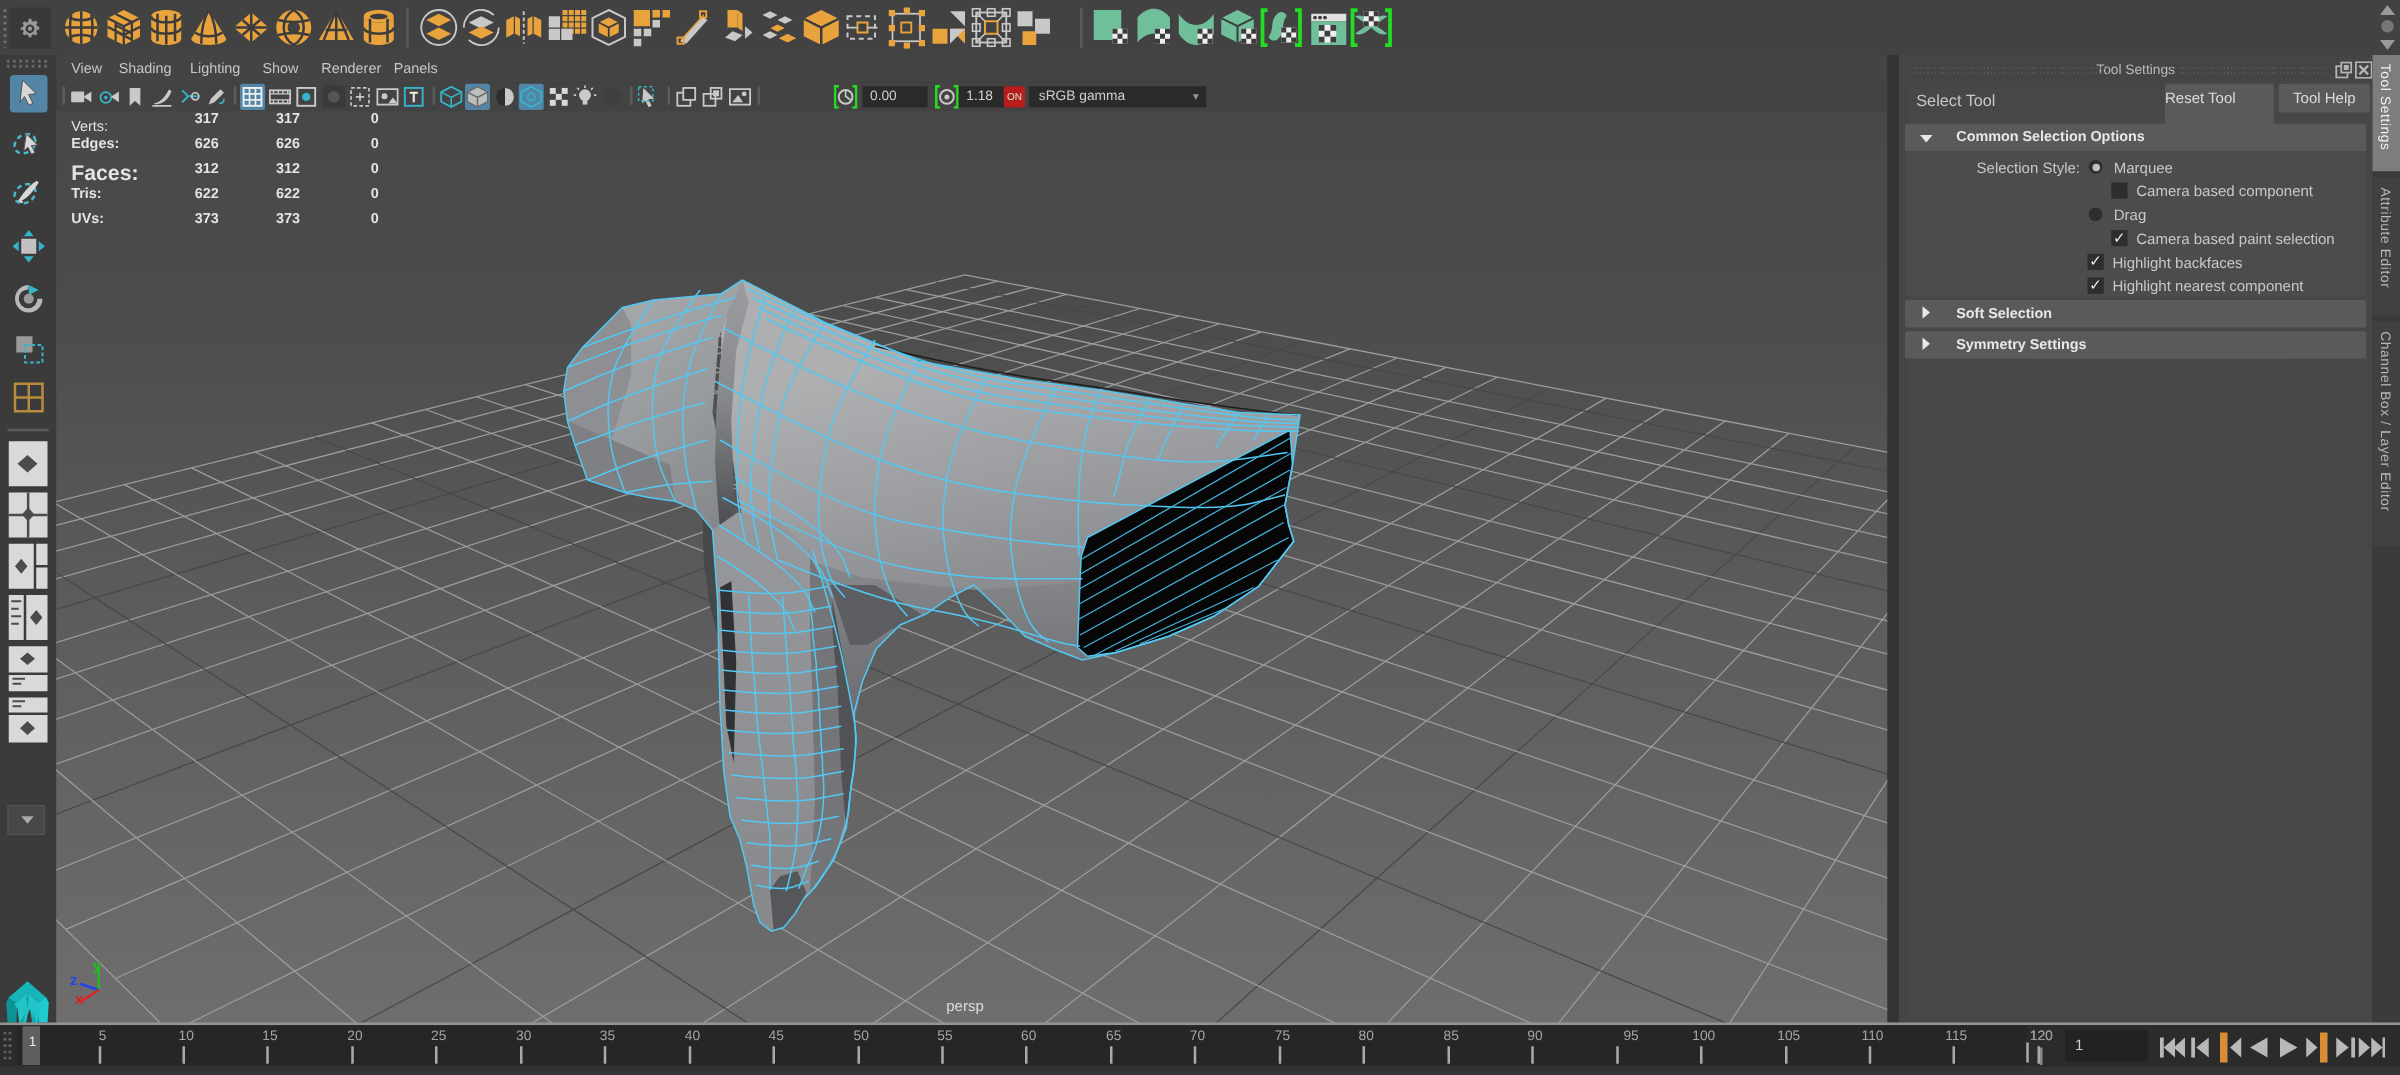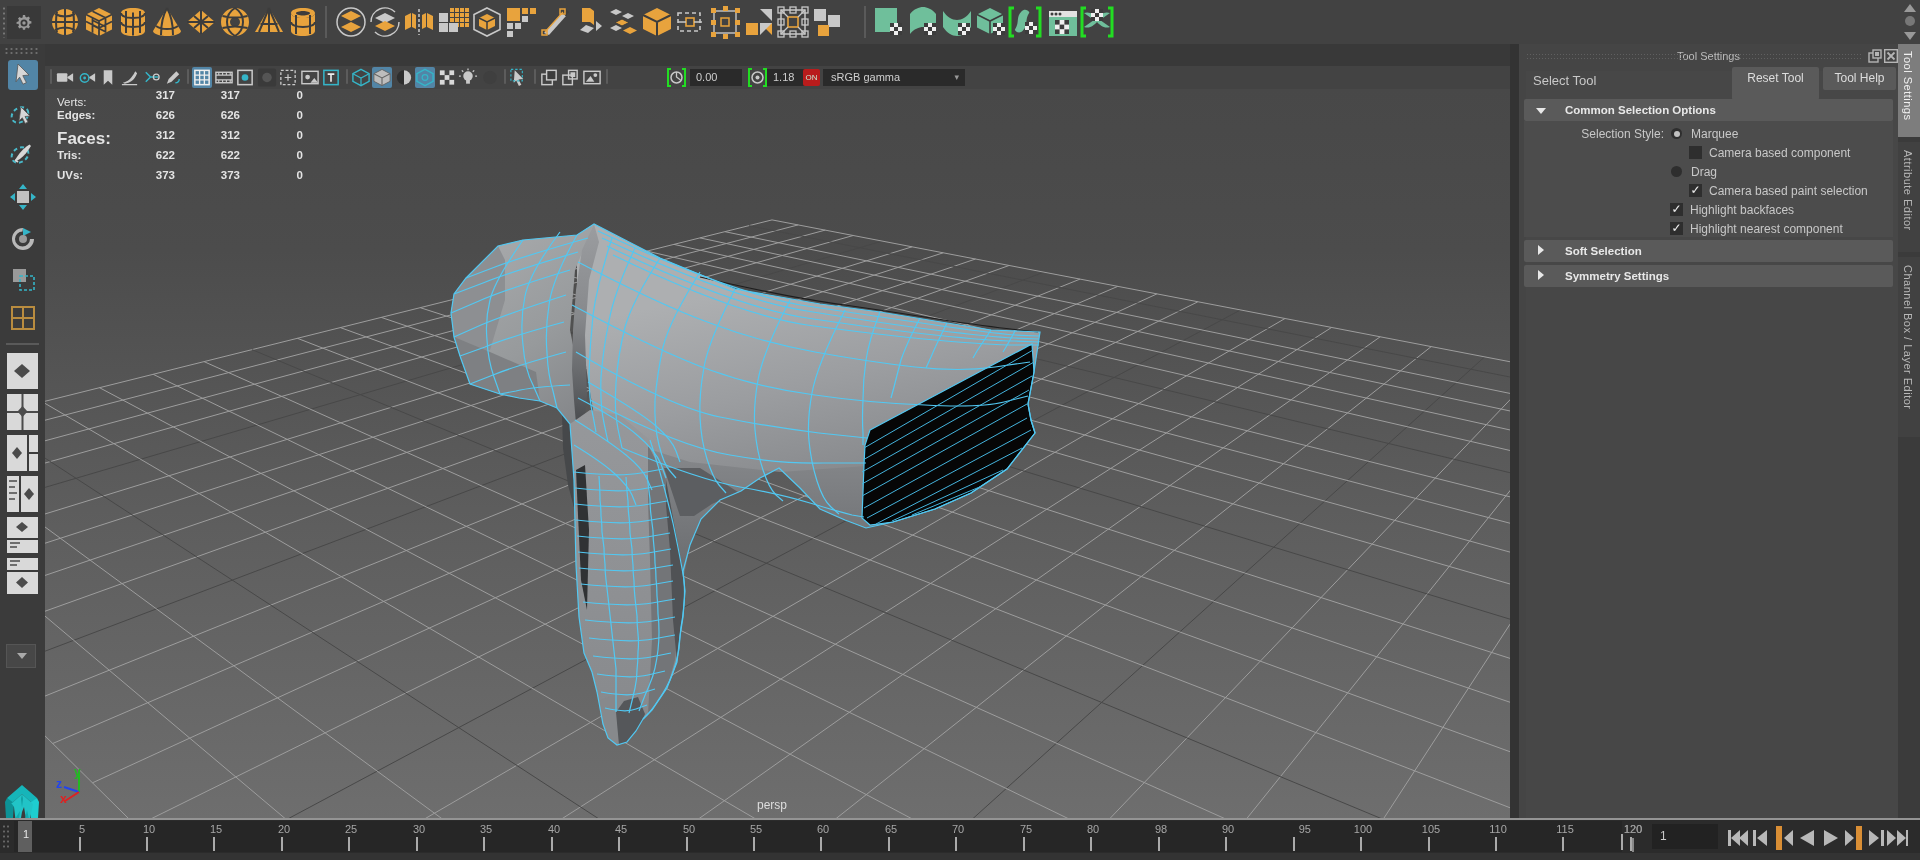--- a/index.html
+++ b/index.html
@@ -346,20 +346,28 @@
     <svg class="abs" style="left:2px;top:740px" width="40" height="37" viewBox="0 0 40 37">
 <path fill="#16b5b9" d="M20 1 5 14l4 6 11-10 11 10 4-6z"></path>
 <path fill="#0d9296" d="M5 14 3 18l1 16h7l1-15z"></path>
 <path fill="#1ecdd0" d="M35 14l2 4-1 16h-7l-1-15z"></path>
 <path fill="#21c4c7" d="M9 20l11-10 11 10-3 15h-4l-2-12-2 5-2 12h-4l-2-17-2-3z"></path>
 <path fill="#0fa0a4" d="M20 10l-1 5 1 8 1-8z"></path>
 <path fill="#12a9ad" d="M13 35h4l1-8zM23 35h4l-2-9z"></path>
 </svg>
   </div>
 <div id="vp" class="abs">
+  <div id="vpmenu" class="abs">
+      <span style="left:12px">View</span>
+      <span style="left:50px">Shading</span>
+      <span style="left:107px">Lighting</span>
+      <span style="left:165px">Show</span>
+      <span style="left:212px">Renderer</span>
+      <span style="left:270px">Panels</span>
+    </div>
   <div id="vpicons" class="abs">
       <div class="abs" style="left:5px;top:3px;width:2px;height:15px;background:#5c5c5c;border-radius:1px"></div>
       <svg class="abs" style="left:10px;top:1px;background:transparent;border-radius:2px" width="20" height="21" viewBox="0 0 21 21">
         <rect x="2" y="6" width="11" height="9" rx="1" fill="#c9c9c9"></rect>
         <path fill="#c9c9c9" d="M13 10l6-4v9l-6-4z"></path>
       </svg>
       <svg class="abs" style="left:31.5px;top:1px;background:transparent;border-radius:2px" width="20" height="21" viewBox="0 0 21 21">
         <circle cx="8" cy="11" r="4.5" fill="none" stroke="#35b5c8" stroke-width="1.5"></circle>
         <path fill="#c9c9c9" d="M13 10l6-4v9l-6-4z"></path>
         <circle cx="8" cy="11" r="1.5" fill="#35b5c8"></circle>
@@ -695,21 +703,21 @@
       <rect x="1" y="4" width="9" height="9" fill="none" stroke="#b5b5b5" stroke-width="1.4"></rect>
       <rect x="5" y="1" width="8" height="8" fill="#454545" stroke="#b5b5b5" stroke-width="1.4"></rect>
       <rect x="7" y="3" width="4" height="4" fill="#b5b5b5"></rect>
     </svg>
     <svg class="abs" style="left:365px;top:5px" width="14" height="14" viewBox="0 0 14 14">
       <rect x="0.7" y="0.7" width="12.6" height="12.6" fill="none" stroke="#b5b5b5" stroke-width="1.4"></rect>
       <path d="M3.5 3.5l7 7M10.5 3.5l-7 7" stroke="#b5b5b5" stroke-width="1.8"></path>
     </svg>
     <div class="abs" style="left:7px;top:27px;width:372px;height:749px;background:#474747"></div>
     <div class="abs" style="left:14px;top:29px;color:#c8c8c8;font-size:13px">Select Tool</div>
-    <div class="abs" style="left:213px;top:23px;width:87px;height:33px;background:#5a5a5a;border-radius:2px;color:#dddddd;font-size:12px;text-align:center;line-height:23px">Reset Tool</div>
+    <div class="abs" style="left:213px;top:23px;width:87px;height:33px;background:#5a5a5a;border-radius:2px;color:#dddddd;font-size:12px;line-height:23px">Reset Tool</div>
     <div class="abs" style="left:304px;top:23px;width:73px;height:23px;background:#5a5a5a;border-radius:2px;color:#dddddd;font-size:12px;text-align:center;line-height:23px">Tool Help</div>
     <div class="abs" style="left:5px;top:55px;width:369px;height:22px;background:#5a5a5a;border-radius:2px;color:#e8e8e8;font-size:11.5px;font-weight:bold;line-height:22px"><span style="position:absolute;left:12px;top:9px;width:0;height:0;border-left:5px solid transparent;border-right:5px solid transparent;border-top:6px solid #e8e8e8"></span><span style="margin-left:41px">Common Selection Options</span></div>
     <div class="abs" style="left:5px;top:77px;width:369px;height:116px;background:#4c4c4c"></div>
     <div class="abs" style="left:60px;top:83px;width:85px;text-align:right;color:#c8c8c8;font-size:12px">Selection Style:</div>
     <div class="abs" style="left:152px;top:84px;width:11px;height:11px;border-radius:50%;background:#2e2e2e">
       <div class="abs" style="left:2.5px;top:2.5px;width:6px;height:6px;border-radius:50%;background:#c0c0c0"></div>
     </div>
     <div class="abs" style="left:172px;top:83px;color:#c8c8c8;font-size:12px">Marquee</div>
     <div class="abs" style="left:170px;top:102px;width:13px;height:13px;background:#2e2e2e"></div>
     <div class="abs" style="left:190px;top:102px;color:#c8c8c8;font-size:12px">Camera based component</div>
@@ -767,21 +775,21 @@
     <div class="abs" style="left:808px;top:3px;width:30px;text-align:center;color:#a6a6a6;font-size:11px">60</div>
     <div class="abs" style="left:888px;top:17px;width:2px;height:14px;background:#aaaaaa"></div>
     <div class="abs" style="left:876px;top:3px;width:30px;text-align:center;color:#a6a6a6;font-size:11px">65</div>
     <div class="abs" style="left:955px;top:17px;width:2px;height:14px;background:#aaaaaa"></div>
     <div class="abs" style="left:943px;top:3px;width:30px;text-align:center;color:#a6a6a6;font-size:11px">70</div>
     <div class="abs" style="left:1023px;top:17px;width:2px;height:14px;background:#aaaaaa"></div>
     <div class="abs" style="left:1011px;top:3px;width:30px;text-align:center;color:#a6a6a6;font-size:11px">75</div>
     <div class="abs" style="left:1090px;top:17px;width:2px;height:14px;background:#aaaaaa"></div>
     <div class="abs" style="left:1078px;top:3px;width:30px;text-align:center;color:#a6a6a6;font-size:11px">80</div>
     <div class="abs" style="left:1158px;top:17px;width:2px;height:14px;background:#aaaaaa"></div>
-    <div class="abs" style="left:1146px;top:3px;width:30px;text-align:center;color:#a6a6a6;font-size:11px">98</div>
+    <div class="abs" style="left:1146px;top:3px;width:30px;text-align:center;color:#a6a6a6;font-size:11px">85</div>
     <div class="abs" style="left:1225px;top:17px;width:2px;height:14px;background:#aaaaaa"></div>
     <div class="abs" style="left:1213px;top:3px;width:30px;text-align:center;color:#a6a6a6;font-size:11px">90</div>
     <div class="abs" style="left:1293px;top:17px;width:2px;height:14px;background:#aaaaaa"></div>
     <div class="abs" style="left:1281px;top:3px;width:30px;text-align:right;color:#a6a6a6;font-size:11px">95</div>
     <div class="abs" style="left:1360px;top:17px;width:2px;height:14px;background:#aaaaaa"></div>
     <div class="abs" style="left:1348px;top:3px;width:30px;text-align:center;color:#a6a6a6;font-size:11px">100</div>
     <div class="abs" style="left:1428px;top:17px;width:2px;height:14px;background:#aaaaaa"></div>
     <div class="abs" style="left:1416px;top:3px;width:30px;text-align:center;color:#a6a6a6;font-size:11px">105</div>
     <div class="abs" style="left:1495px;top:17px;width:2px;height:14px;background:#aaaaaa"></div>
     <div class="abs" style="left:1483px;top:3px;width:30px;text-align:center;color:#a6a6a6;font-size:11px">110</div>

